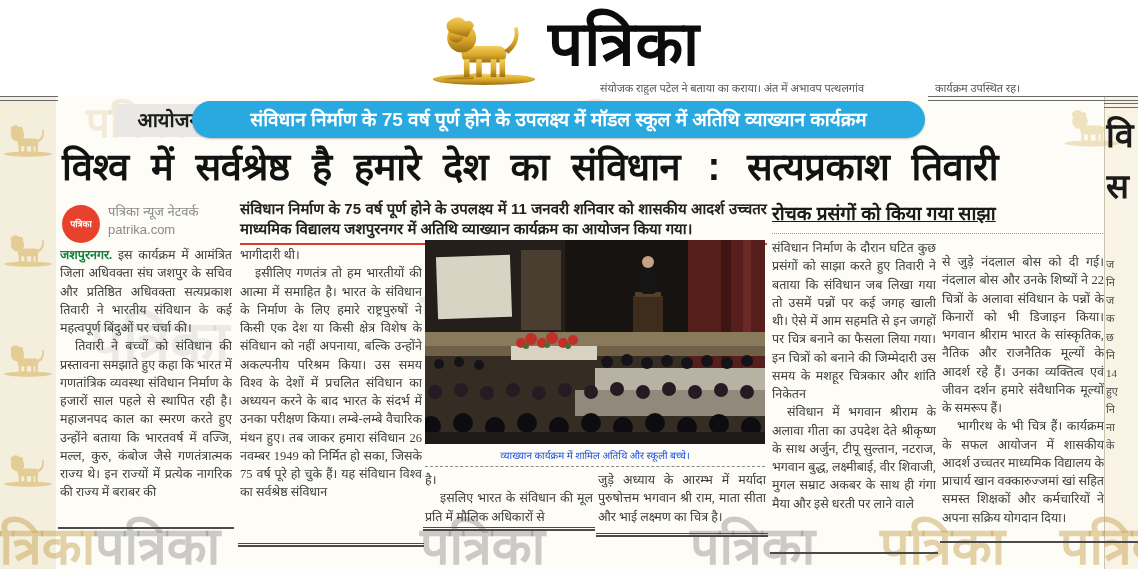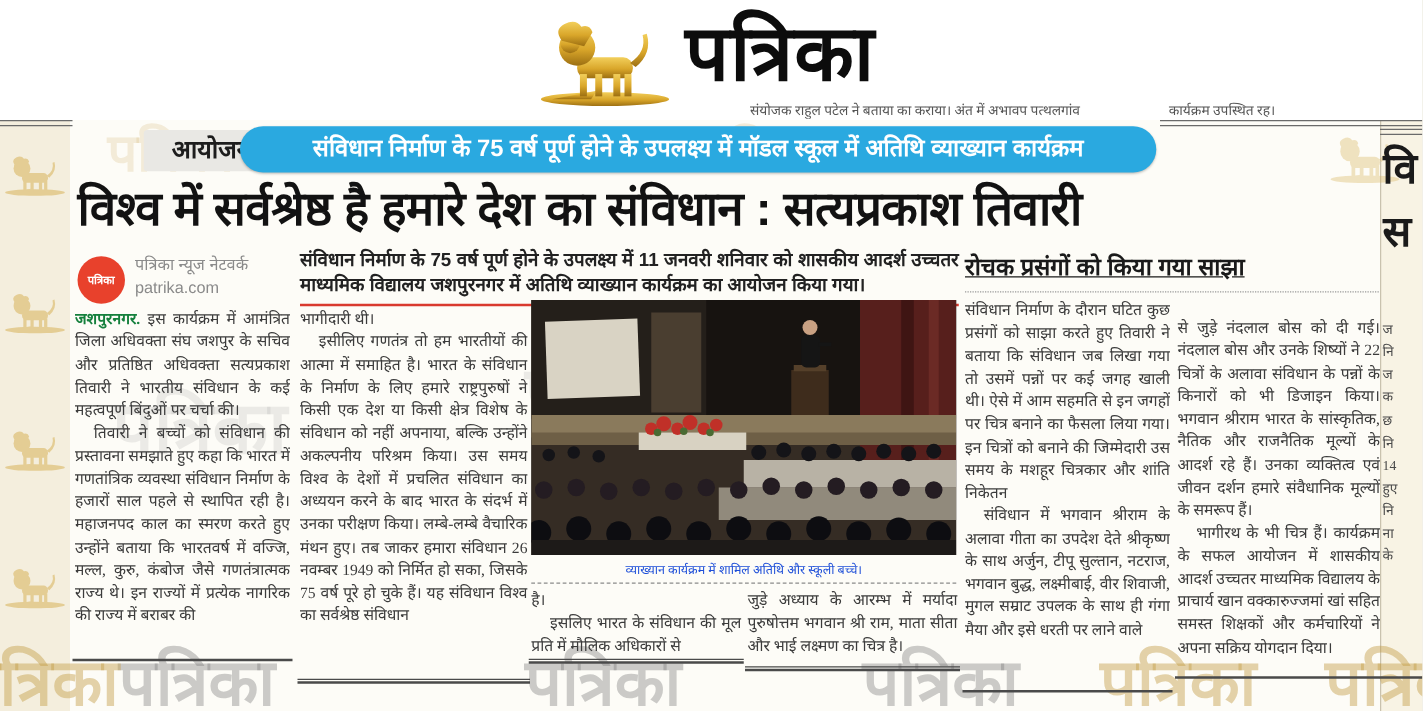--- a/index.html
+++ b/index.html
@@ -38,21 +38,21 @@
   }
   .strap {
     position:absolute; left:192px; top:101px; width:733px; height:37px; background:#2aa9e0;
     border-radius:19px; color:#ffffff; font-weight:bold; font-size:19px; text-align:center;
     line-height:37px; font-family:"Liberation Sans","DejaVu Sans",sans-serif; z-index:4;
     white-space:nowrap; overflow:hidden; box-shadow:0 1px 2px rgba(0,0,0,.25);
   }
   
   .headline {
     position:absolute; left:62px; top:139px; width:1046px; font-size:38px; font-weight:bold;
-    color:#121212; font-family:Liberation Sans, sans-serif; white-space:nowrap;
+    color:#121212; font-family:Liberation Mono, monospace; white-space:nowrap;
     z-index:4; letter-spacing:-.5px;
   }
   
   .byline { position:absolute; left:62px; top:203px; width:170px; z-index:4; }
   .byline-logo {
     position:absolute; left:0; top:2px; width:38px; height:38px; border-radius:50%;
     background:#e8412c; color:#fff; font-size:9px; font-weight:bold; text-align:center;
     line-height:38px; font-family:"Liberation Sans","DejaVu Sans",sans-serif;
   }
   .byline-text { margin-left:46px; font-size:13px; color:#8a8a8a; line-height:1.35;
@@ -282,21 +282,21 @@
   </div>
   <div class="rule-d2" style="left:423px;top:527px;width:172px"></div>
 
   <div class="col" style="left:598px;top:471px;width:168px;height:58px">
     <p>जुड़े अध्याय के आरम्भ में  मर्यादा पुरुषोत्तम भगवान श्री राम, माता सीता और भाई लक्ष्मण का चित्र है।</p>
   </div>
   <div class="rule-d2" style="left:596px;top:533px;width:172px"></div>
 
   <div class="col" style="left:772px;top:239px;width:164px;height:310px">
     <p>संविधान निर्माण के दौरान घटित कुछ प्रसंगों को साझा करते हुए तिवारी ने बताया कि संविधान जब लिखा गया तो उसमें पन्नों पर कई जगह खाली थी। ऐसे में आम सहमति से इन जगहों पर चित्र बनाने का फैसला लिया गया। इन चित्रों को बनाने की जिम्मेदारी उस समय के मशहूर चित्रकार और शांति निकेतन</p>
-    <p>संविधान में भगवान श्रीराम के अलावा गीता का उपदेश देते श्रीकृष्ण के साथ अर्जुन, टीपू सुल्तान, नटराज, भगवान बुद्ध, लक्ष्मीबाई, वीर शिवाजी, मुगल सम्राट उपलक के साथ ही गंगा मैया और इसे धरती पर लाने वाले</p>
+    <p>संविधान में भगवान श्रीराम के अलावा गीता का उपदेश देते श्रीकृष्ण के साथ अर्जुन, टीपू सुल्तान, नटराज, भगवान बुद्ध, लक्ष्मीबाई, वीर शिवाजी, मुगल सम्राट अकबर के साथ ही गंगा मैया और इसे धरती पर लाने वाले</p>
   </div>
   <div class="rule" style="left:770px;top:552px;width:168px"></div>
 
   <div class="col" style="left:942px;top:253px;width:162px;height:300px">
     <p>से जुड़े नंदलाल बोस को दी गई। नंदलाल बोस और उनके शिष्यों ने 22 चित्रों के अलावा संविधान के पन्नों के किनारों को भी डिजाइन किया। भगवान श्रीराम भारत के सांस्कृतिक, नैतिक और राजनैतिक मूल्यों के आदर्श रहे हैं। उनका व्यक्तित्व एवं जीवन दर्शन हमारे संवैधानिक मूल्यों के समरूप हैं।</p>
     <p>भागीरथ के भी चित्र हैं। कार्यक्रम के सफल आयोजन में शासकीय आदर्श उच्चतर माध्यमिक विद्यालय के प्राचार्य खान वक्कारुज्जमां खां सहित समस्त शिक्षकों और कर्मचारियों ने अपना सक्रिय योगदान दिया।</p>
   </div>
   <div class="rule" style="left:940px;top:541px;width:198px"></div>
 
   <div class="edge-frag-head">वि

